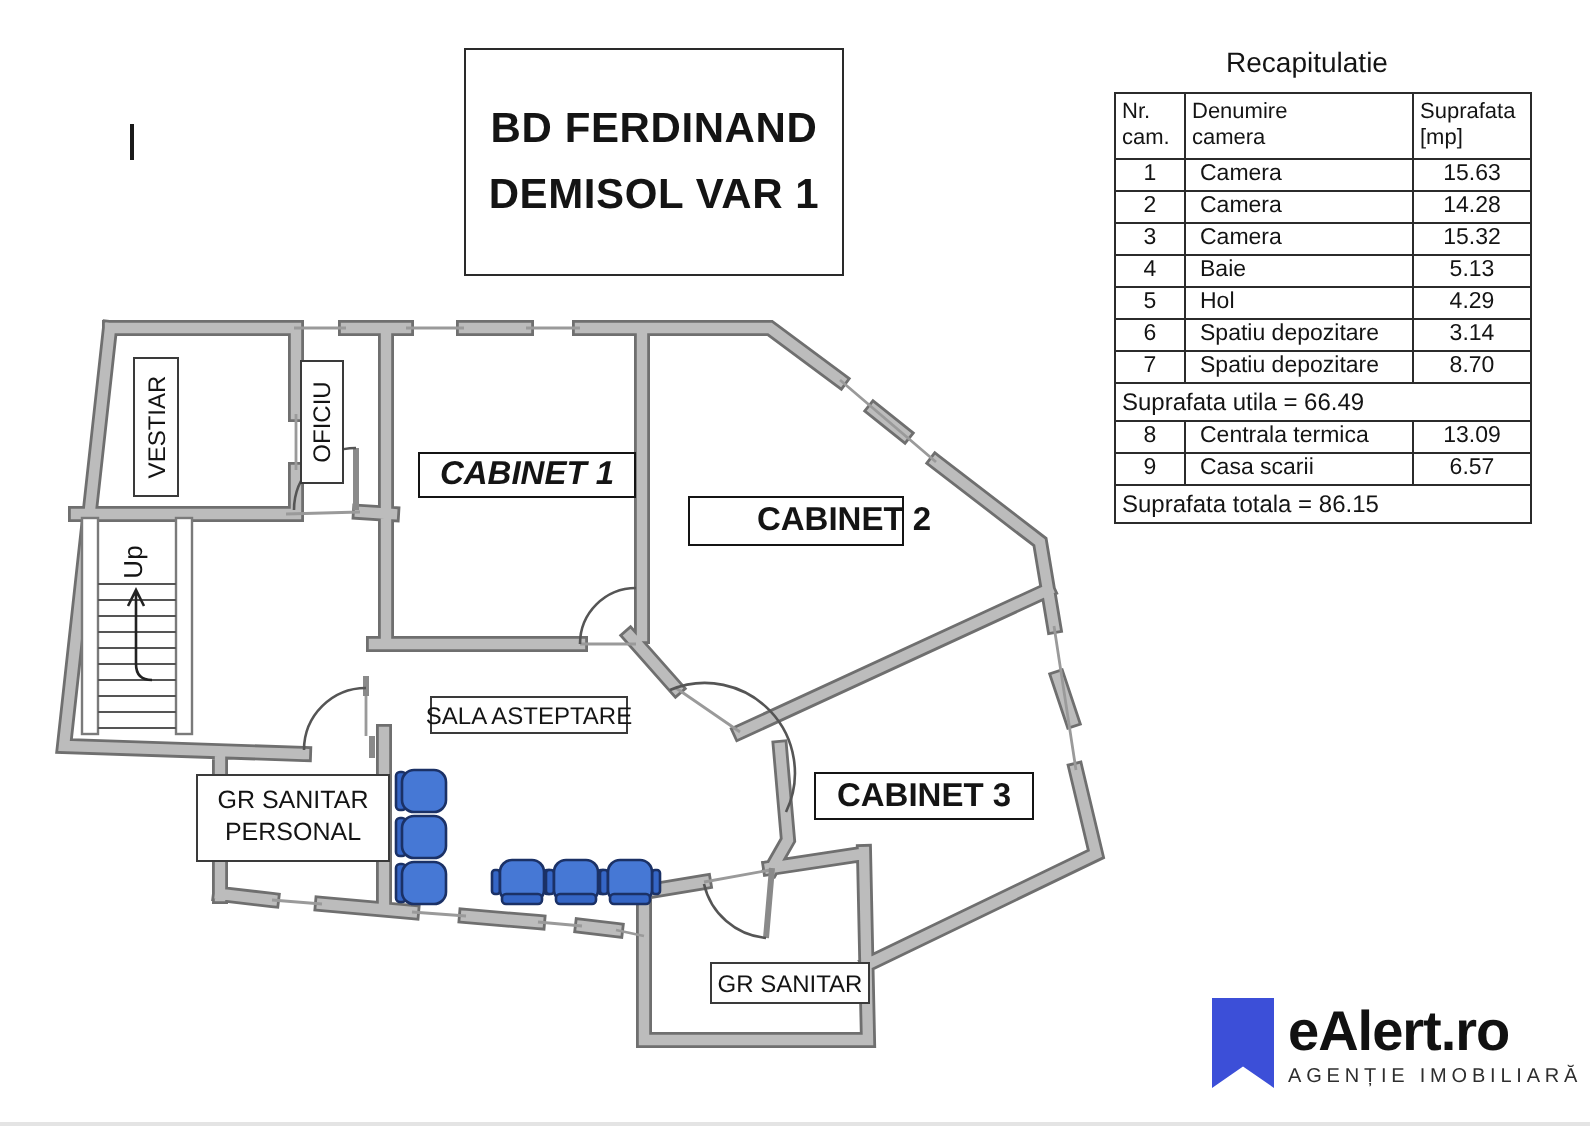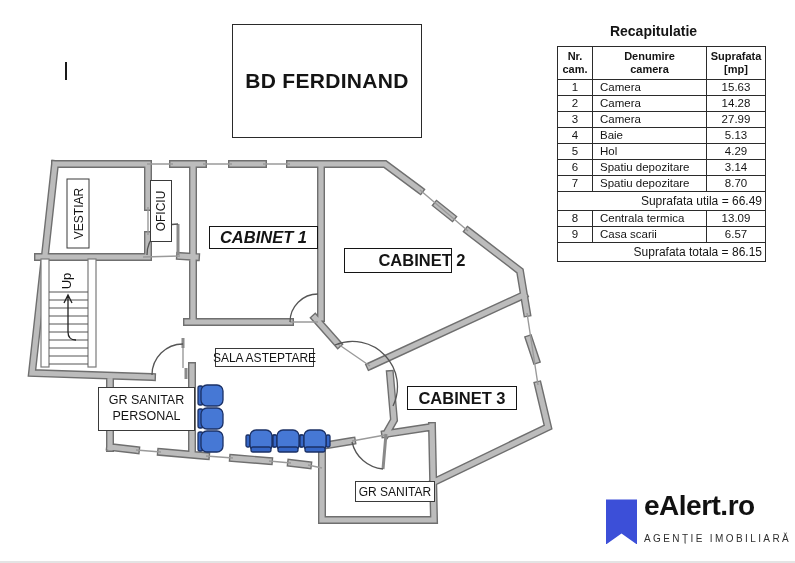--- a/index.html
+++ b/index.html
@@ -18,37 +18,37 @@
 
   .titlebox{position:absolute;left:232px;top:24px;width:188px;height:112px;
             border:1.6px solid #2a2a2a;background:#fff;display:flex;flex-direction:column;
             align-items:center;justify-content:center;gap:9px;font-weight:bold;
             font-size:21px;color:#141414;letter-spacing:0.3px;}
 
   .tick-artifact{position:absolute;left:65px;top:62px;width:2px;height:18px;background:#1a1a1a;}
 
   
   .recap-title{position:absolute;left:557px;top:23px;width:193px;text-align:center;
-               font-size:14px;font-weight:bold;color:#141414;}
+               font-size:14px;font-weight:normal;color:#141414;}
   table.recap{position:absolute;left:557px;top:46px;border-collapse:collapse;
               font-size:11.5px;color:#141414;background:#fff;}
   .recap th,.recap td{border:1px solid #2b2b2b;padding:0 3px;height:15px;line-height:13px;}
-  .recap th{font-weight:bold;font-size:11px;text-align:center;height:32px;}
+  .recap th{font-weight:normal;font-size:11px;text-align:left;height:32px;}
   .recap td.nr{text-align:center;width:28px;}
   .recap td.nm{text-align:left;padding-left:7px;width:103px;}
   .recap td.ar{text-align:center;width:52px;}
-  .recap td.span{text-align:right;font-size:12px;height:18px;}
+  .recap td.span{text-align:left;font-size:12px;height:18px;}
 
   
   .logo{position:absolute;left:606px;top:491px;display:flex;align-items:flex-end;}
   .bookmark{width:31px;height:45px;margin-top:8px;background:var(--accent,#3c4fd8);
             clip-path:polygon(0 0,100% 0,100% 100%,50% 76%,0 100%);}
   .logo-text{margin-left:7px;display:flex;flex-direction:column;}
   .brand{font-size:28px;font-weight:bold;color:#111;line-height:1.05;letter-spacing:-0.5px;}
-  .tagline{font-size:10px;letter-spacing:2.4px;color:#2e2e2e;margin-top:13px;}
+  .tagline{font-size:10px;letter-spacing:2.4px;color:#2e2e2e;margin-top:3px;}
 </style>
 </head>
 <body>
 
 <div class="page">
 
   <svg class="plan-svg" width="795" height="563" viewBox="0 0 795 563">
 
     <g>
       <path fill="none" stroke="var(--wall-edge,#6f6f6f)" stroke-width="8" stroke-linecap="square" d="M55,164 L147,164 M173,164 L203,164 M232,164 L263,164 M290,164 L385,164 L420,190
@@ -129,20 +129,21 @@
           <rect x="304" y="430" width="22" height="21" rx="6" fill="var(--chair-fill,#4678d5)"></rect>
           <rect x="305" y="447" width="20" height="5" rx="2" fill="var(--chair-back,#3566c6)"></rect>
         </g>
     </g>
   </svg>
 
   <div class="tick-artifact"></div>
 
   <div class="titlebox">
     <span>BD FERDINAND</span>
+    <span>DEMISOL VAR 1</span>
   </div>
 
   <div class="lbl rot" style="left:43px;top:202px;width:70px;height:23px;">VESTIAR</div>
   <div class="lbl rot" style="left:130px;top:200px;width:62px;height:22px;">OFICIU</div>
   <div class="lbl rot nobox" style="left:51px;top:273px;width:30px;height:16px;">Up</div>
   <div class="lbl big" style="left:209px;top:226px;width:109px;height:23px;font-style:italic;">CABINET 1</div>
   <div class="lbl big" style="left:344px;top:248px;width:108px;height:25px;padding-left:48px;">CABINET 2</div>
   <div class="lbl big" style="left:407px;top:386px;width:110px;height:24px;">CABINET 3</div>
   <div class="lbl" style="left:215px;top:348px;width:99px;height:19px;">SALA ASTEPTARE</div>
   <div class="lbl two-line" style="left:98px;top:387px;width:97px;height:44px;font-size:12.5px;">
@@ -174,21 +175,21 @@
           <td class="ar">15.63</td>
         </tr>
     <tr>
           <td class="nr">2</td>
           <td class="nm">Camera</td>
           <td class="ar">14.28</td>
         </tr>
     <tr>
           <td class="nr">3</td>
           <td class="nm">Camera</td>
-          <td class="ar">27.99</td>
+          <td class="ar">15.32</td>
         </tr>
     <tr>
           <td class="nr">4</td>
           <td class="nm">Baie</td>
           <td class="ar">5.13</td>
         </tr>
     <tr>
           <td class="nr">5</td>
           <td class="nm">Hol</td>
           <td class="ar">4.29</td>

